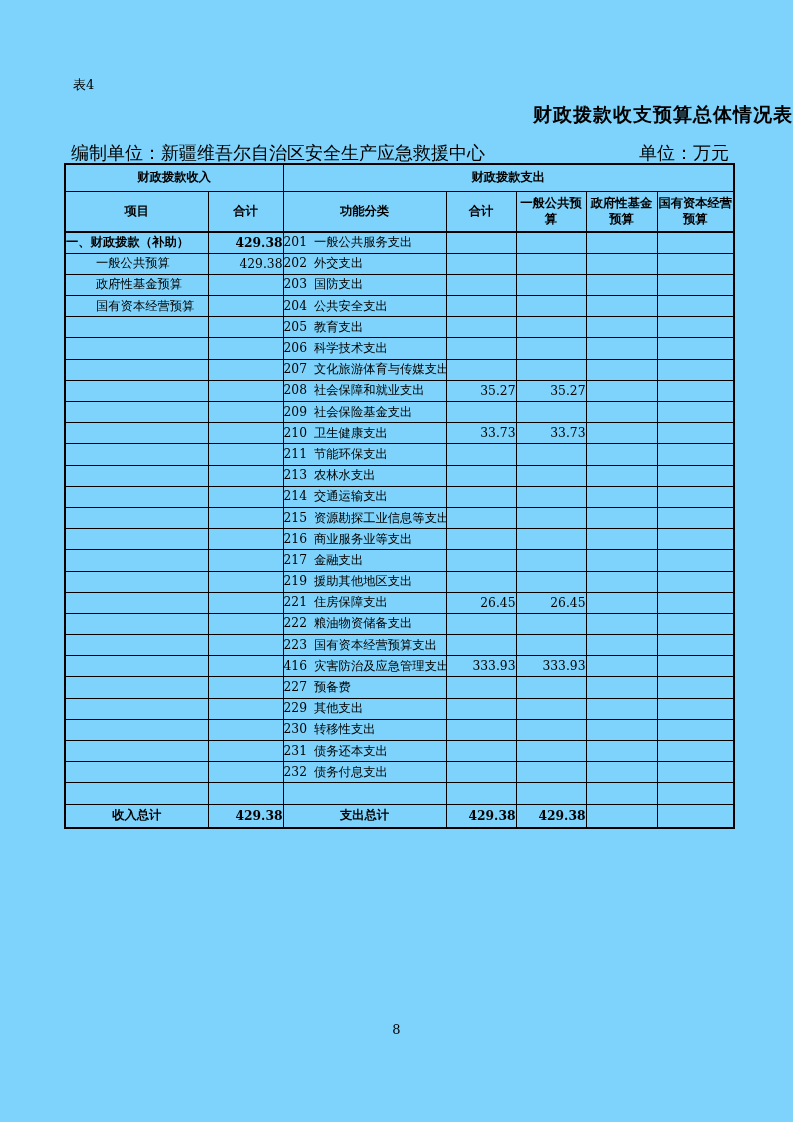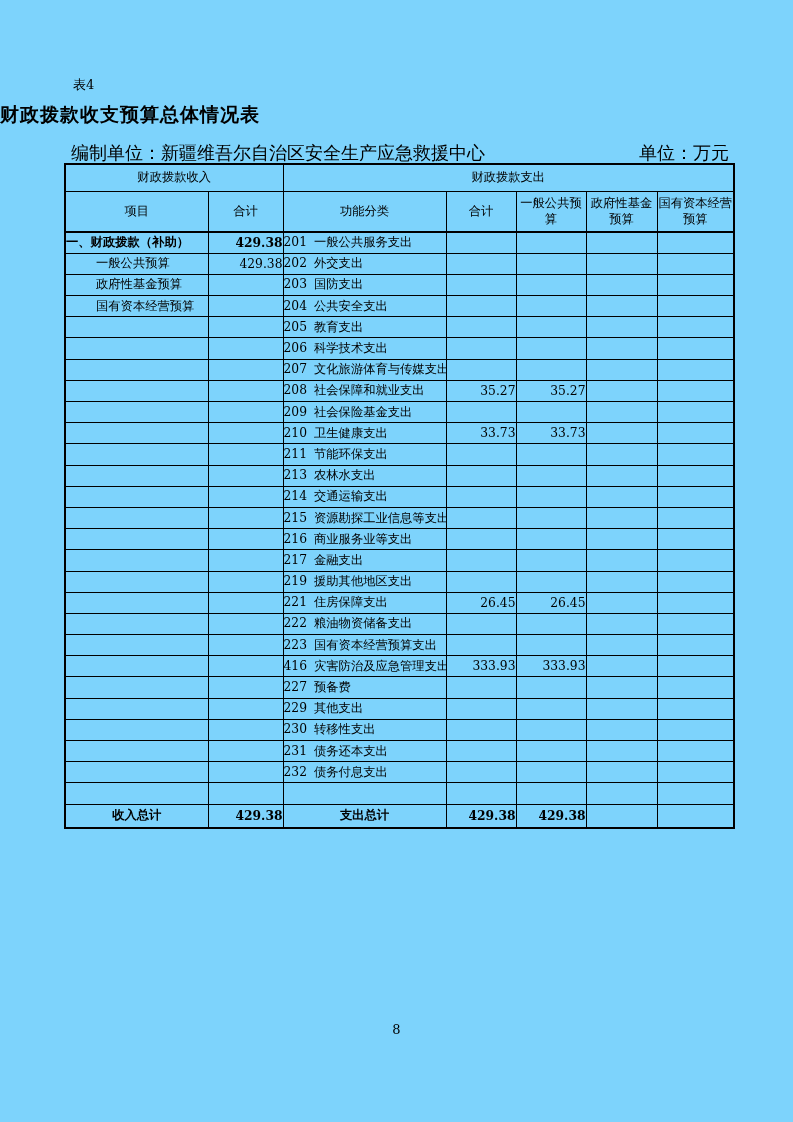--- a/index.html
+++ b/index.html
@@ -20,21 +20,21 @@
     position: absolute;
     left: 73px;
     top: 76px;
     font-size: 13px;
   }
   .doc-title {
     position: absolute;
     left: 0;
     top: 102px;
     width: 100%;
-    text-align: left;
+    text-align: right;
     font-size: 19px;
     font-weight: bold;
     letter-spacing: 1px;
   }
   .meta-row {
     position: absolute;
     left: 64px;
     top: 141px;
     width: 669px;
     display: flex;
@@ -55,21 +55,21 @@
     border: 2px solid #000;
   }
   table.budget th, table.budget td {
     border: 1px solid #000;
     padding: 0;
     font-size: 12.3px;
     vertical-align: middle;
     overflow: hidden;
   }
   thead th {
-    font-weight: normal;
+    font-weight: bold;
     text-align: center;
     line-height: 1.35;
     padding: 0 2px;
   }
   tr.hrow1 { height: 27px; }
   tr.hrow2 { height: 41px; }
   tr.hrow2 th { border-bottom: 2px solid #000; }
 
   tbody tr.data-row { height: 21.2px; }
   td.item {

